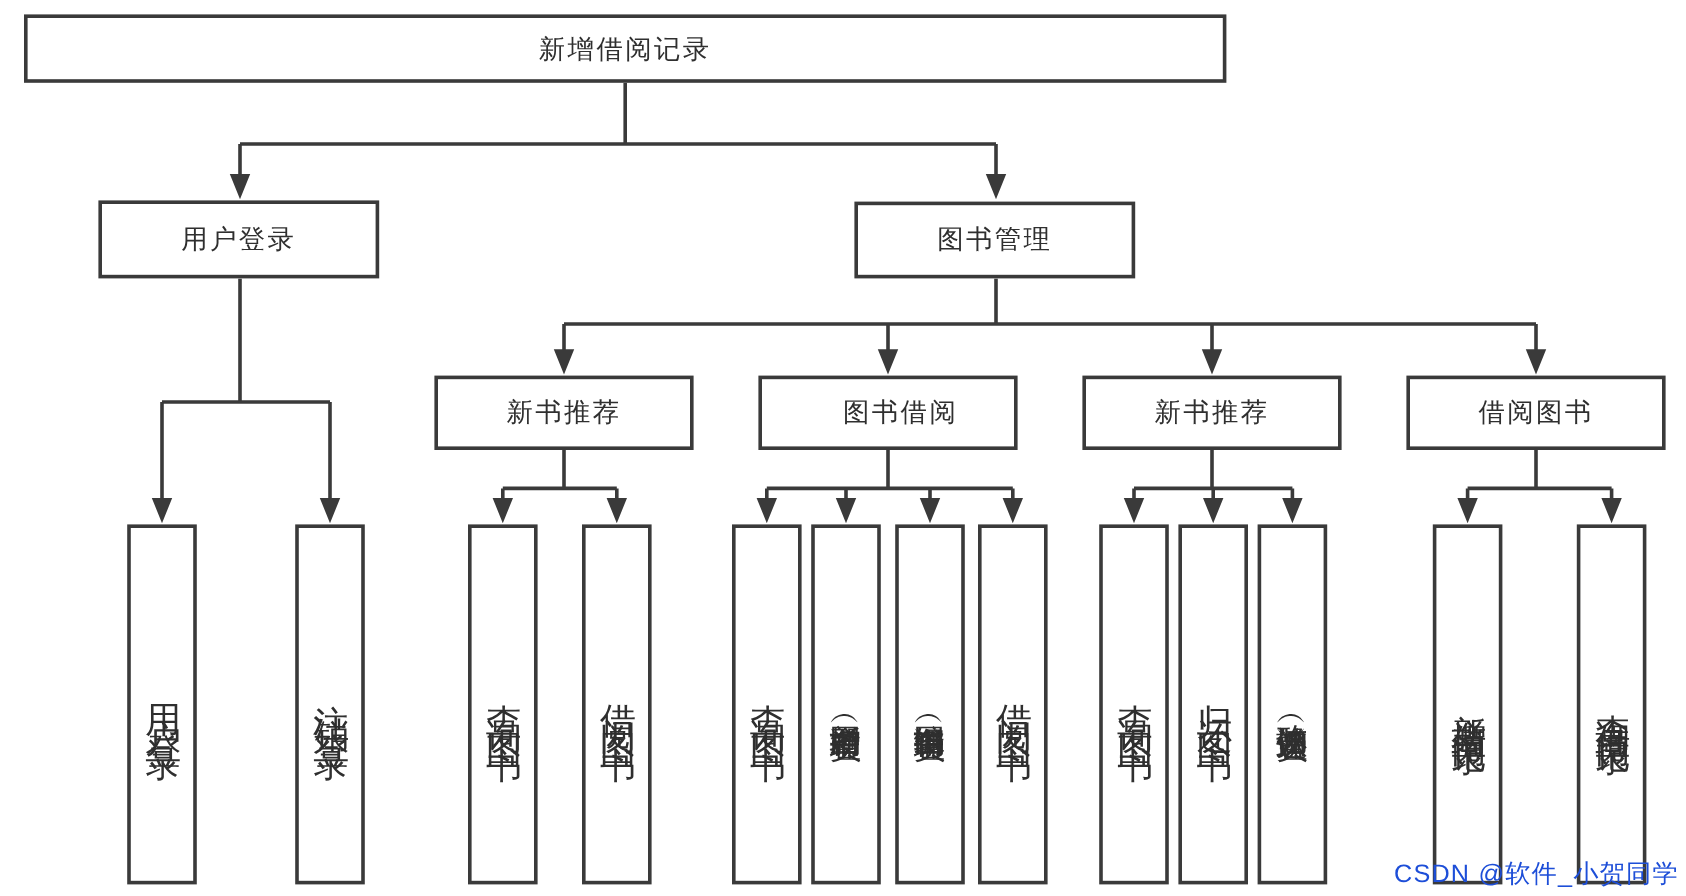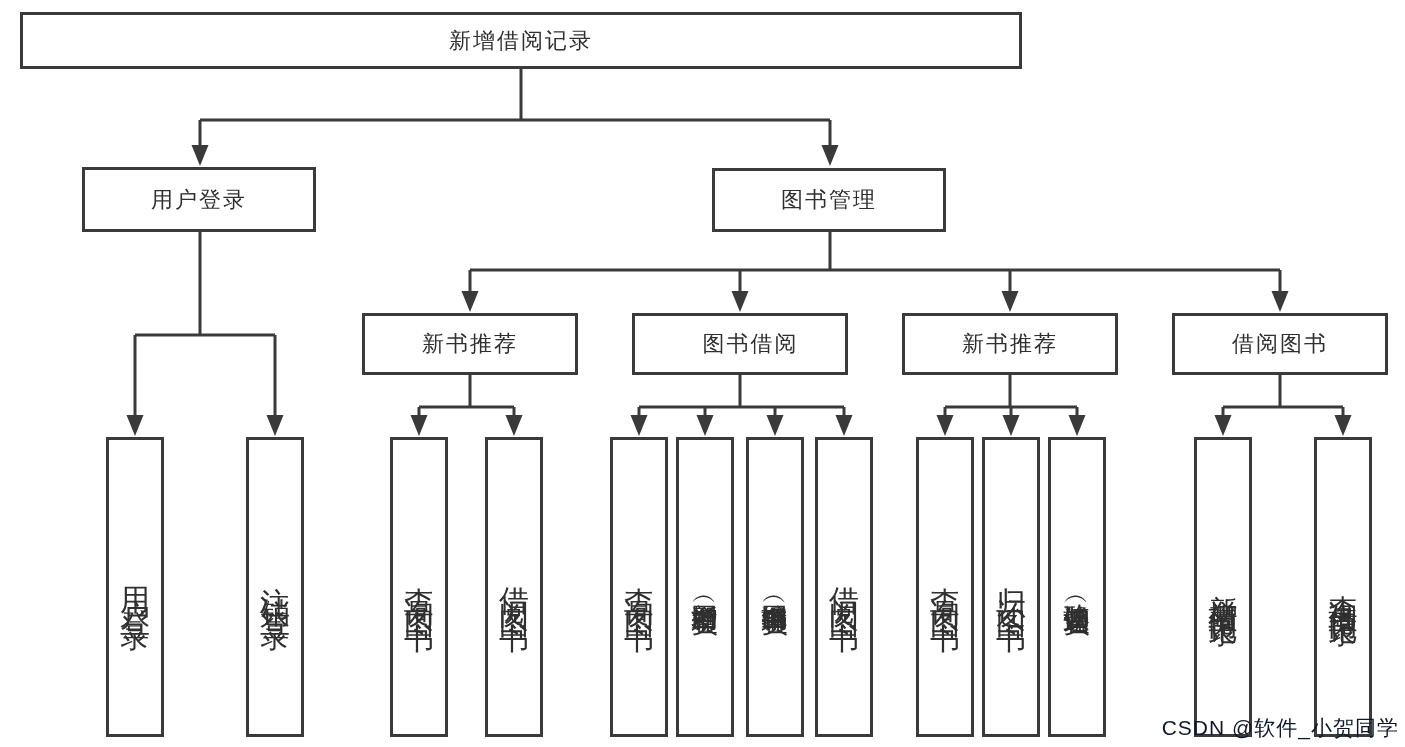--- a/index.html
+++ b/index.html
@@ -39,21 +39,21 @@
     letter-spacing:12px;
     line-height:1;
   }
   .leaf.mid{font-size:29px;letter-spacing:5px;}
   .leaf.tight{font-size:26px;letter-spacing:1px;}
   .watermark{
     position:absolute;
     right:6px;top:714px;
     font-size:21px;
     letter-spacing:1px;
-    color:#0f172a;
+    color:#1d4ed8;
     white-space:nowrap;
   }
 </style>
 </head>
 <body>
 
 <div class="canvas">
 
   <svg class="wires" viewBox="0 0 1405 747" xmlns="http://www.w3.org/2000/svg">
     <g stroke="#3a3a3a" stroke-width="3" fill="none">

